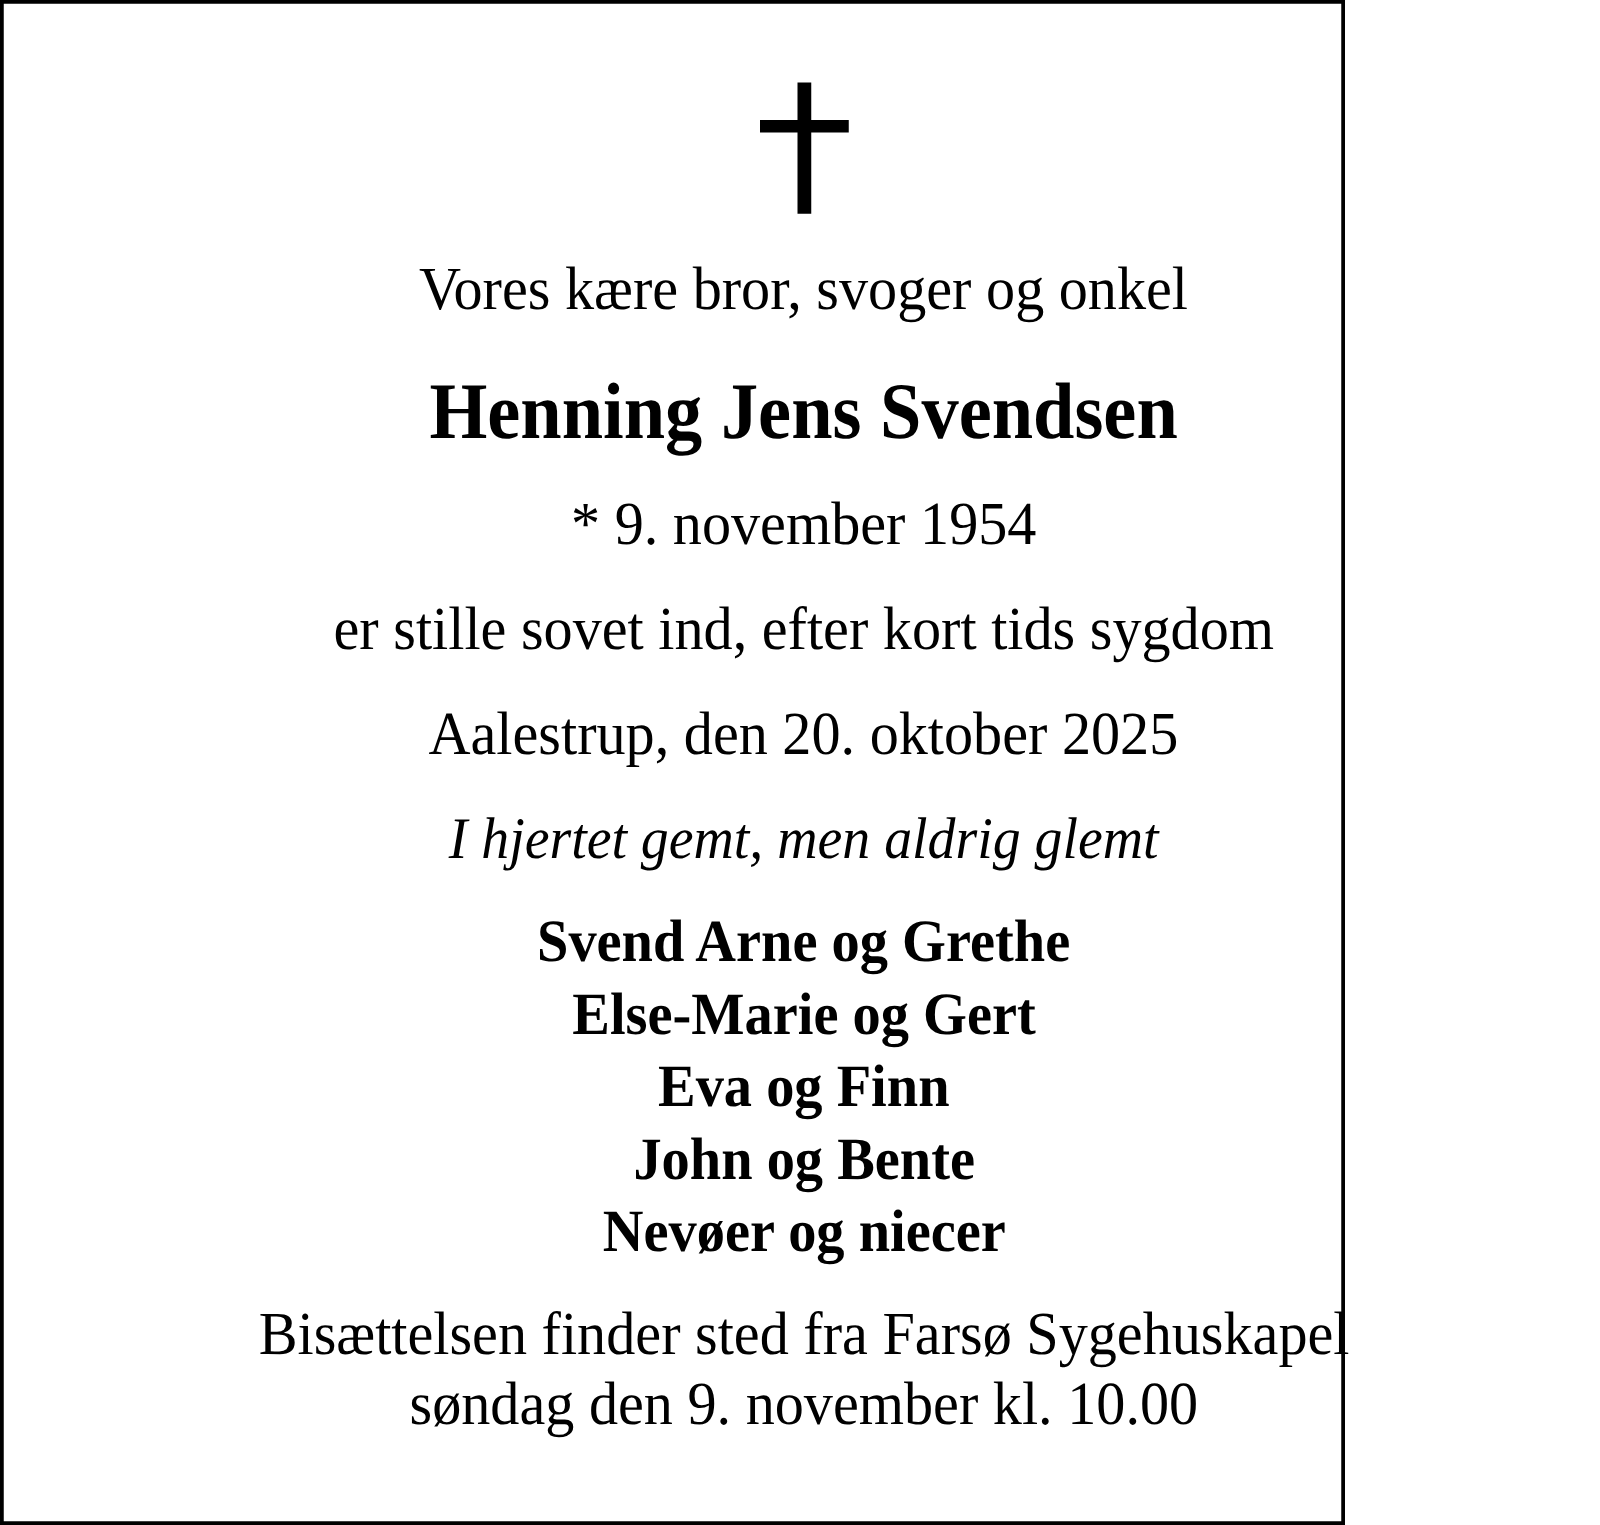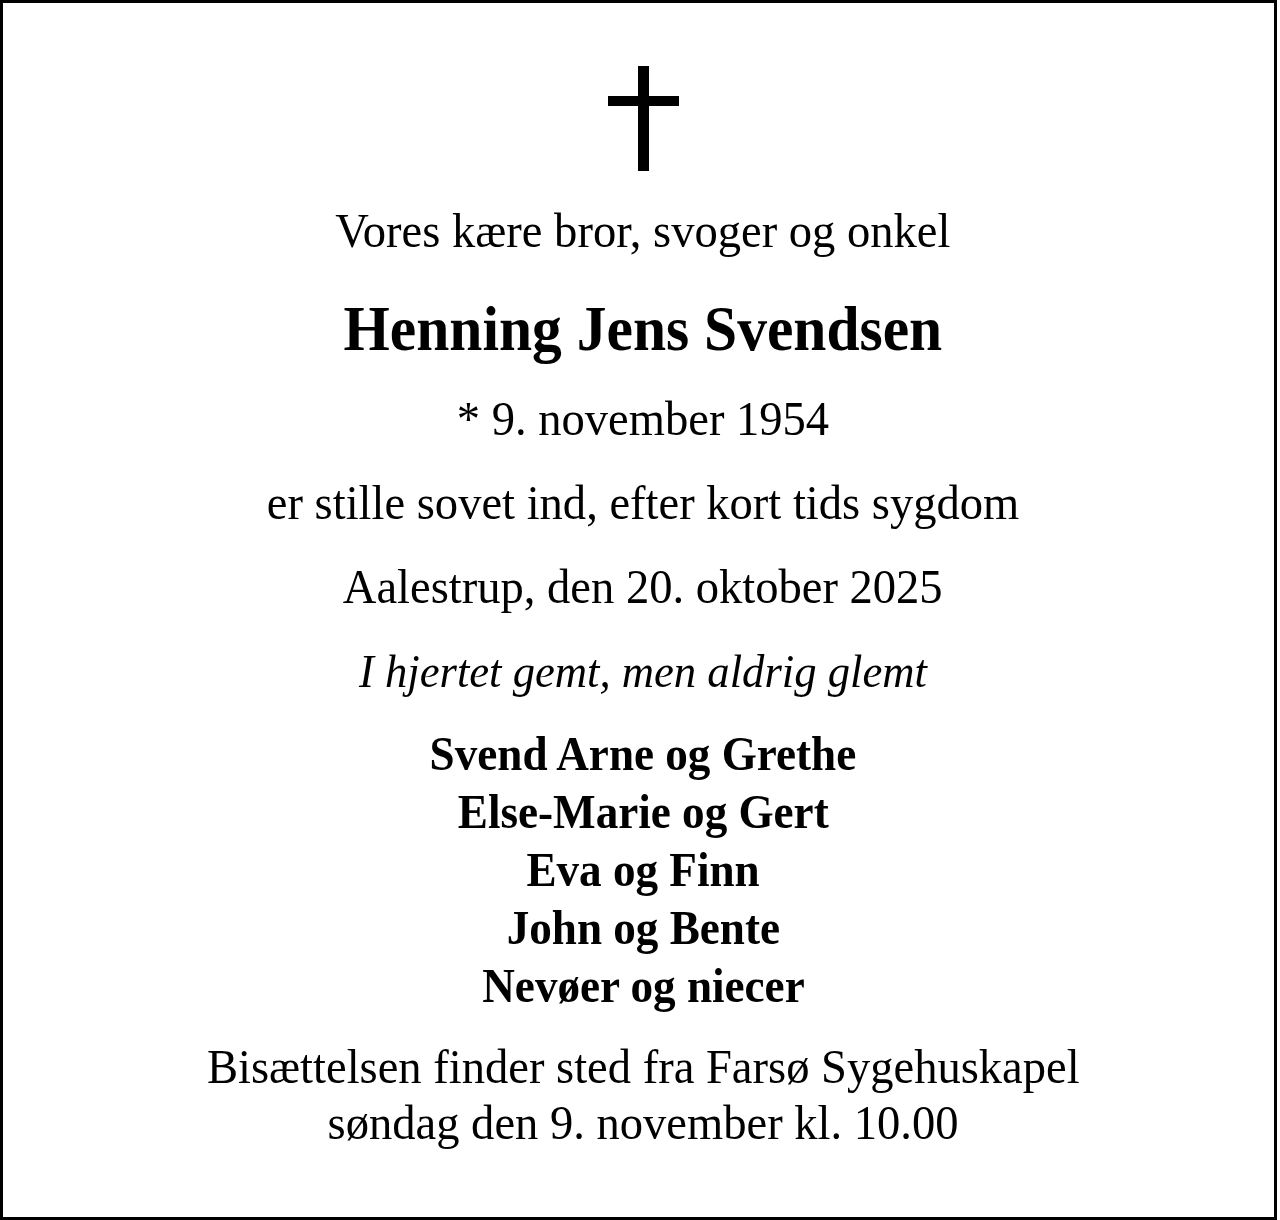--- a/index.html
+++ b/index.html
@@ -1,19 +1,19 @@
 <!DOCTYPE html>
 <html><head>
 <meta charset="utf-8">
 <style>
   html, body { margin: 0; padding: 0; background: #ffffff; }
   body { width: 1280px; height: 1220px; position: relative; overflow: hidden; }
   .frame {
     position: absolute; left: 0; top: 0;
-    width: 1277px; height: 1220px;
+    width: 1076px; height: 1220px;
     box-sizing: border-box;
     border: 3px solid #000000;
     background: #ffffff;
   }
   .cross { position: absolute; left: 0; top: 0; width: 100%; height: 200px; }
   .cross .v { position: absolute; left: 635px; top: 63px; width: 11px; height: 105px; background: #000; }
   .cross .h { position: absolute; left: 605px; top: 93px; width: 71px; height: 10px; background: #000; }
   .line {
     position: absolute; left: 0; width: 1280px;
     text-align: center;

